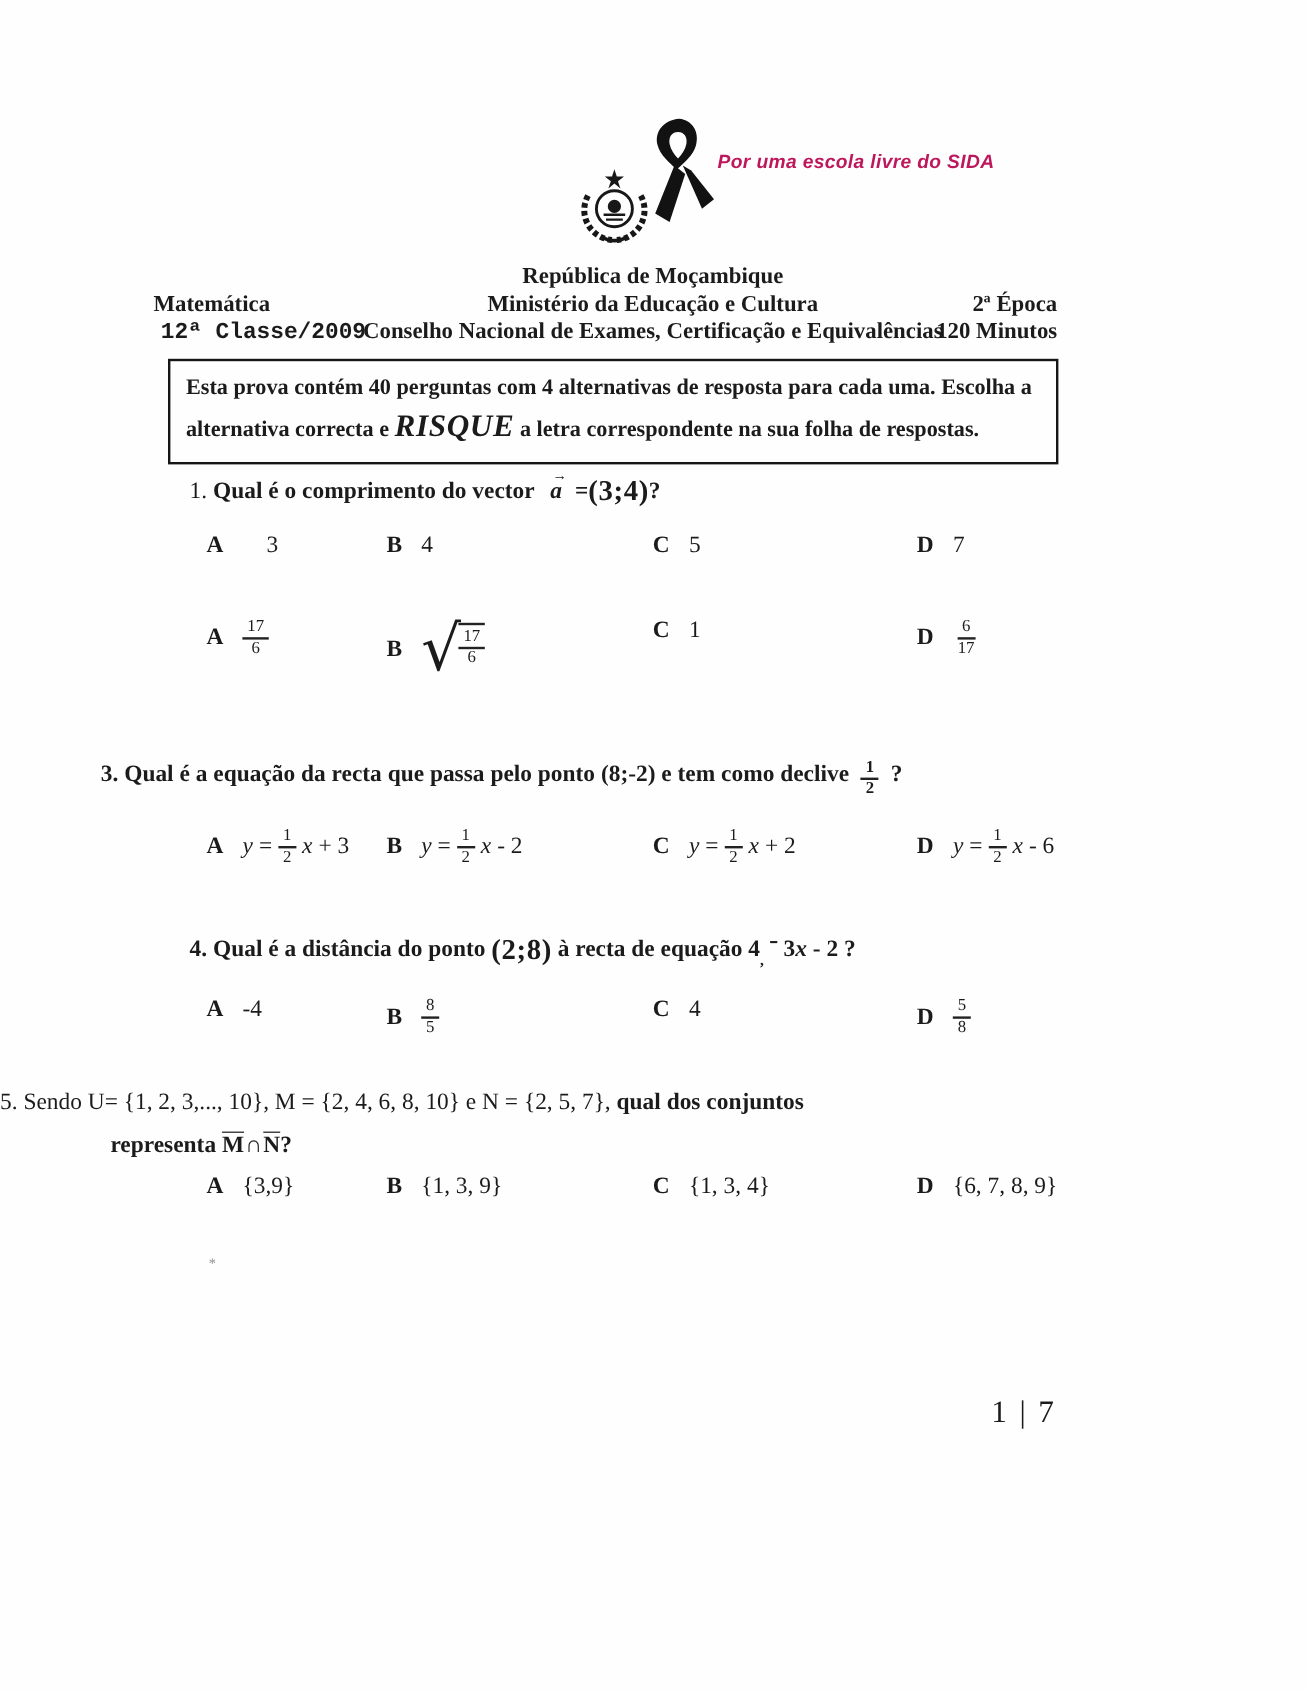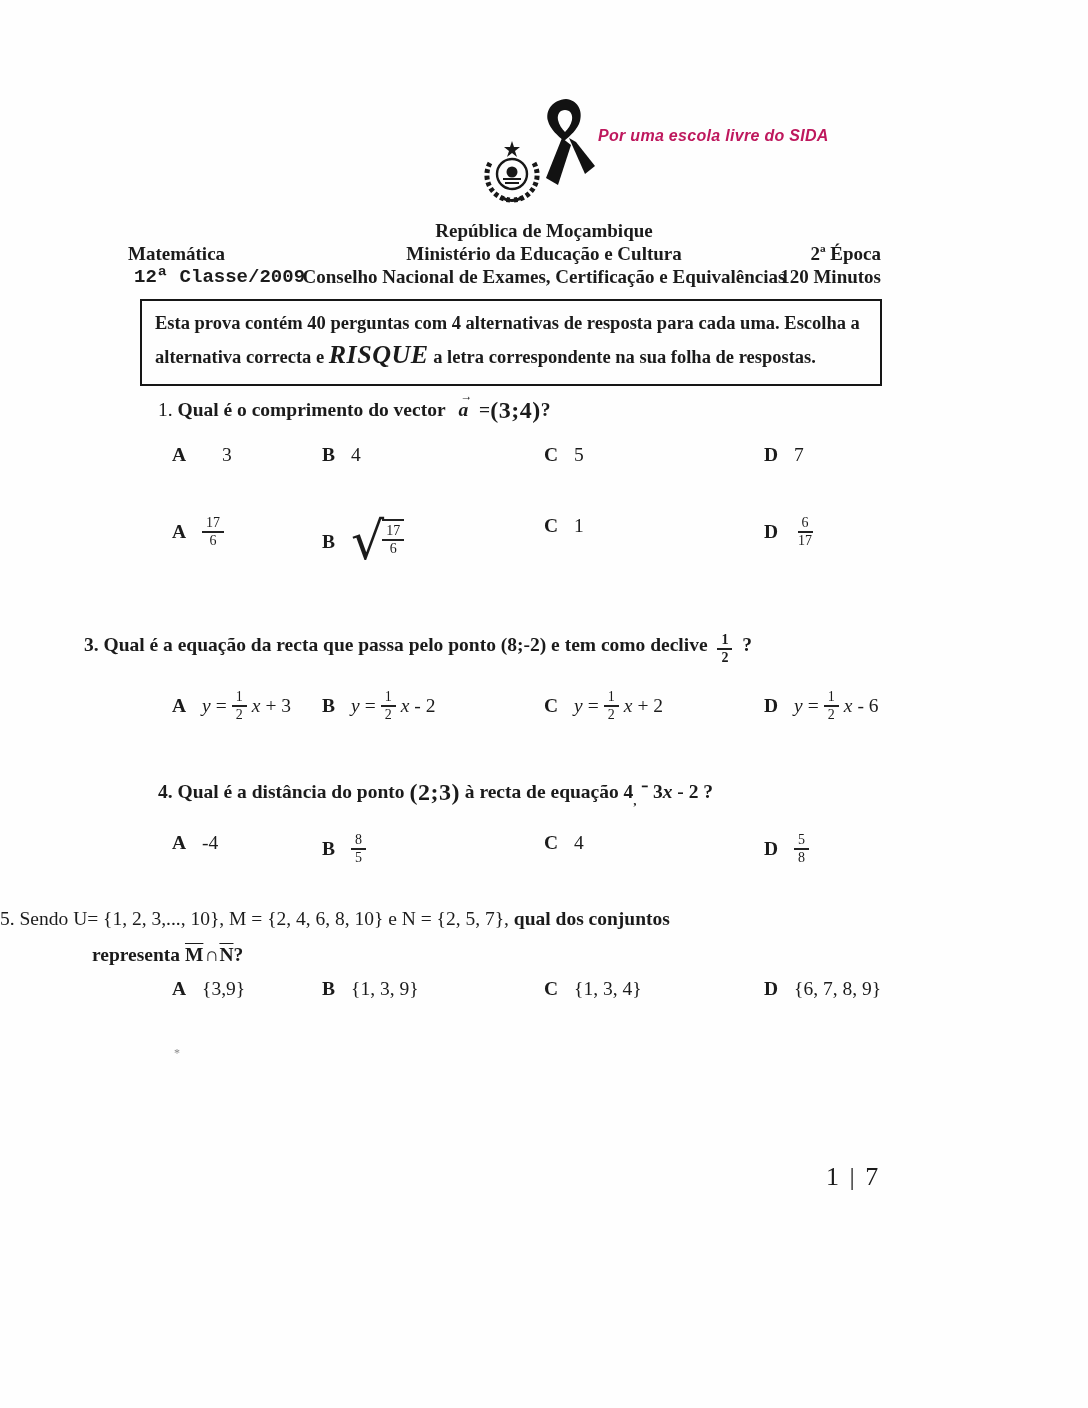--- a/index.html
+++ b/index.html
@@ -227,21 +227,21 @@
             <span>- 6</span>
           </span>
         </span>
     </div>
   </div>
 
   <div class="abs q" style="top:778px;">
     <div class="stem b" style="padding-left:158px;">
       <span>4.</span>
       <span>Qual é a distância do ponto</span>
-      <span class="bigp">(2;3)</span>
+      <span class="bigp">(2;8)</span>
       <span>à recta de equação</span>
       <span><span>4</span><span class="subc">,</span>&nbsp;<span>⁻ 3</span><span class="i">x</span> <span>- 2 ?</span></span>
     </div>
     <div class="opts" style="margin-top:18px;height:66px;">
       <span class="opt cA">
           <span class="oL">A</span>
           <span>-4</span>
         </span>
       <span class="opt cB">
           <span class="oL">B</span>

